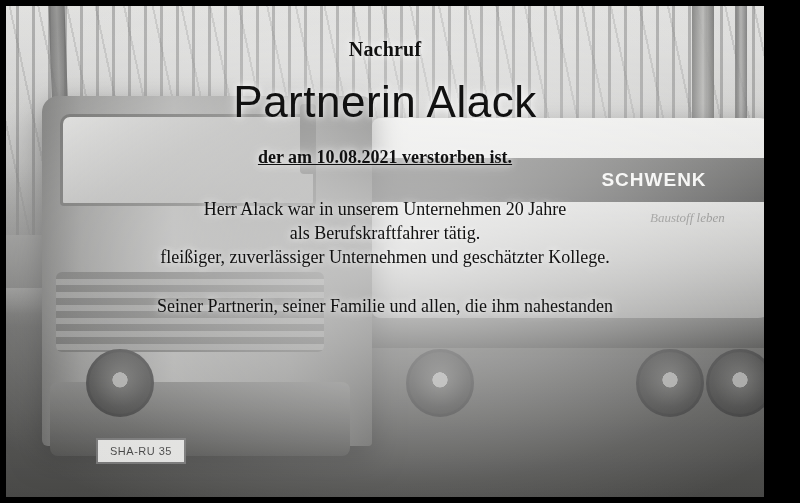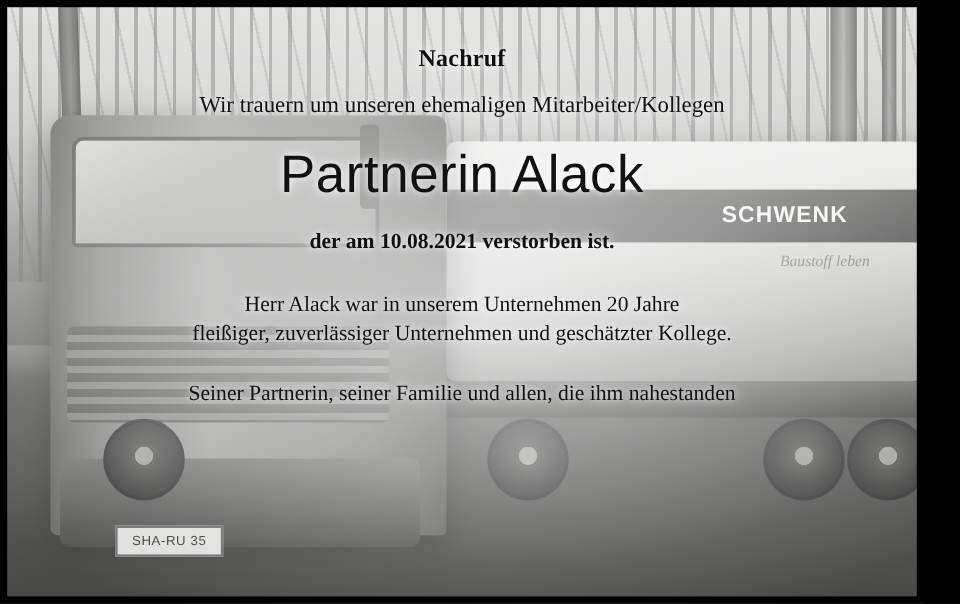--- a/index.html
+++ b/index.html
@@ -168,20 +168,21 @@
     font-family: "Liberation Sans", sans-serif;
     font-size: 44px;
     font-weight: 400;
     letter-spacing: .5px;
     margin: 0 0 20px;
   }
   .date {
     font-size: 18px;
     font-weight: 700;
     margin: 0 0 30px;
+    text-decoration: underline;
   }
   .body-text {
     font-size: 18px;
     line-height: 1.32;
     margin: 0 0 26px;
   }
   .body-text .ln { display: block; }
   .closing {
     font-size: 18px;
     line-height: 1.32;
@@ -227,26 +228,26 @@
     <div class="wheel w4"></div>
     <div class="wheel w5"></div>
 
     <div class="plate">SHA-RU 35</div>
   </div>
 
   <div class="wash"></div>
 
   <div class="content">
     <div class="kicker">Nachruf</div>
-    <div class="lead">Wir trauern um unseren ehemaligen Mitarbeiter/Kollegen</div>
     <div class="name">Partnerin Alack</div>
     <div class="date">der am 10.08.2021 verstorben ist.</div>
 
     <div class="body-text">
       <span class="ln">Herr Alack war in unserem Unternehmen 20 Jahre</span>
+      <span class="ln">als Berufskraftfahrer tätig.</span>
       <span class="ln">fleißiger, zuverlässiger Unternehmen und geschätzter Kollege.</span>
     </div>
 
     <div class="closing">
       <span class="ln">Seiner Partnerin, seiner Familie und allen, die ihm nahestanden</span>
     </div>
 
   </div>
 
   <div class="frame"></div>

